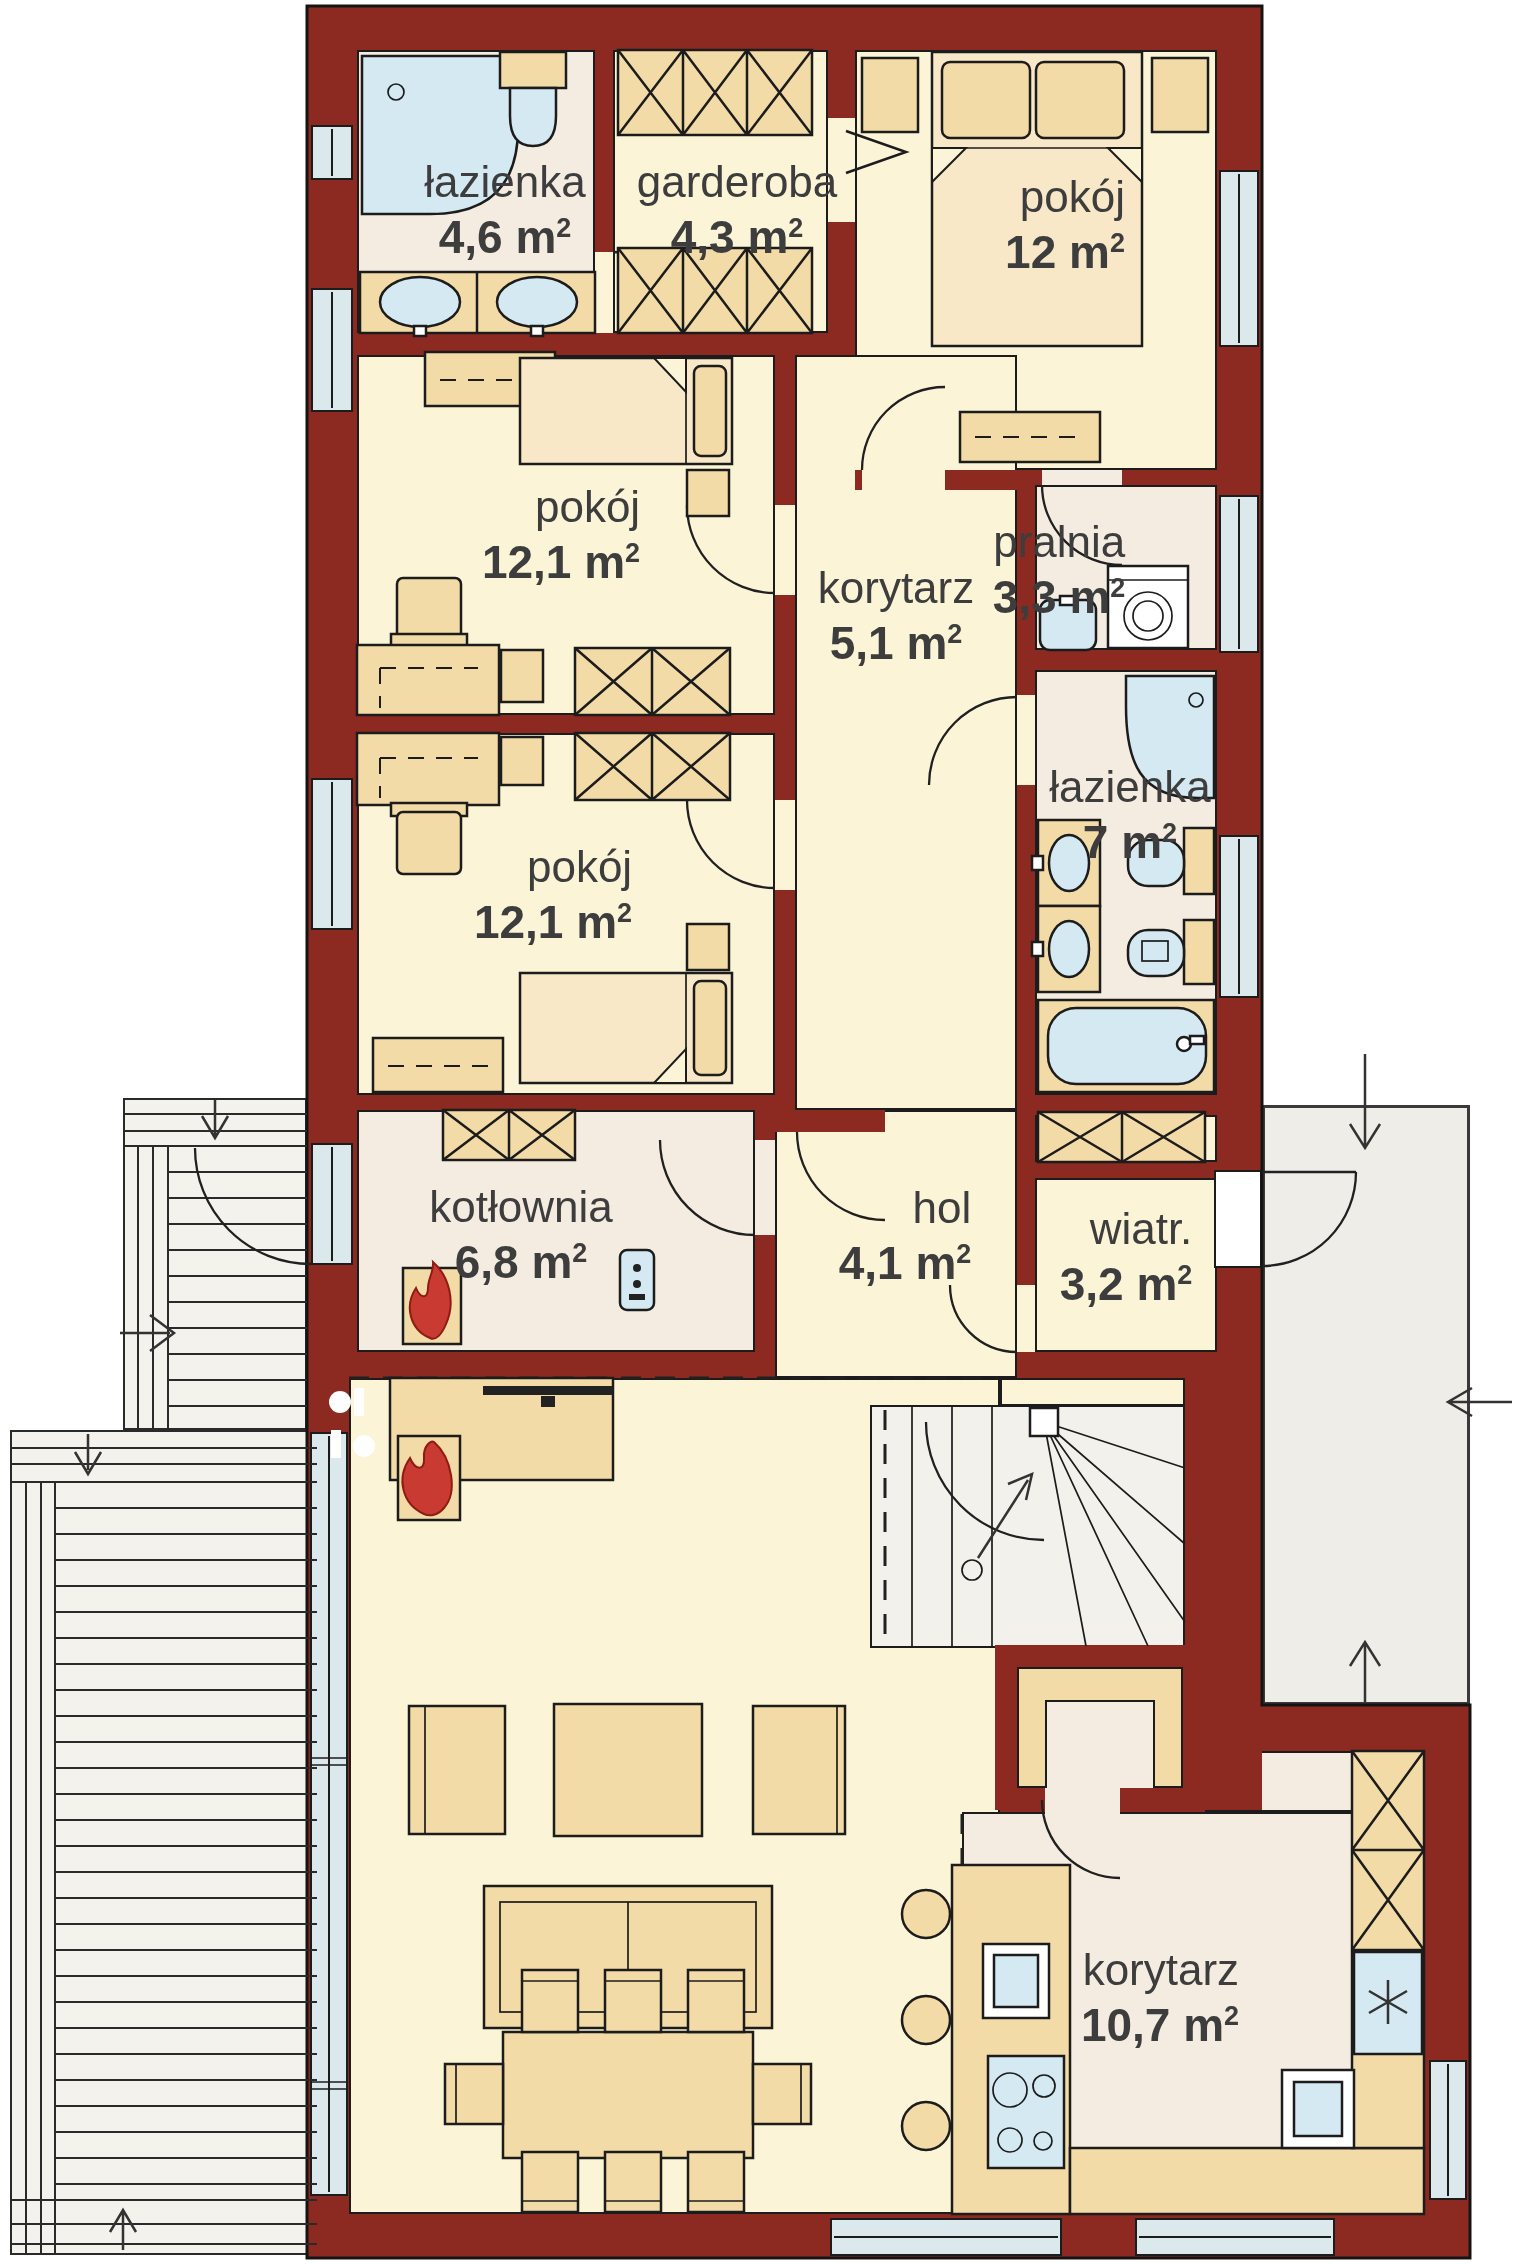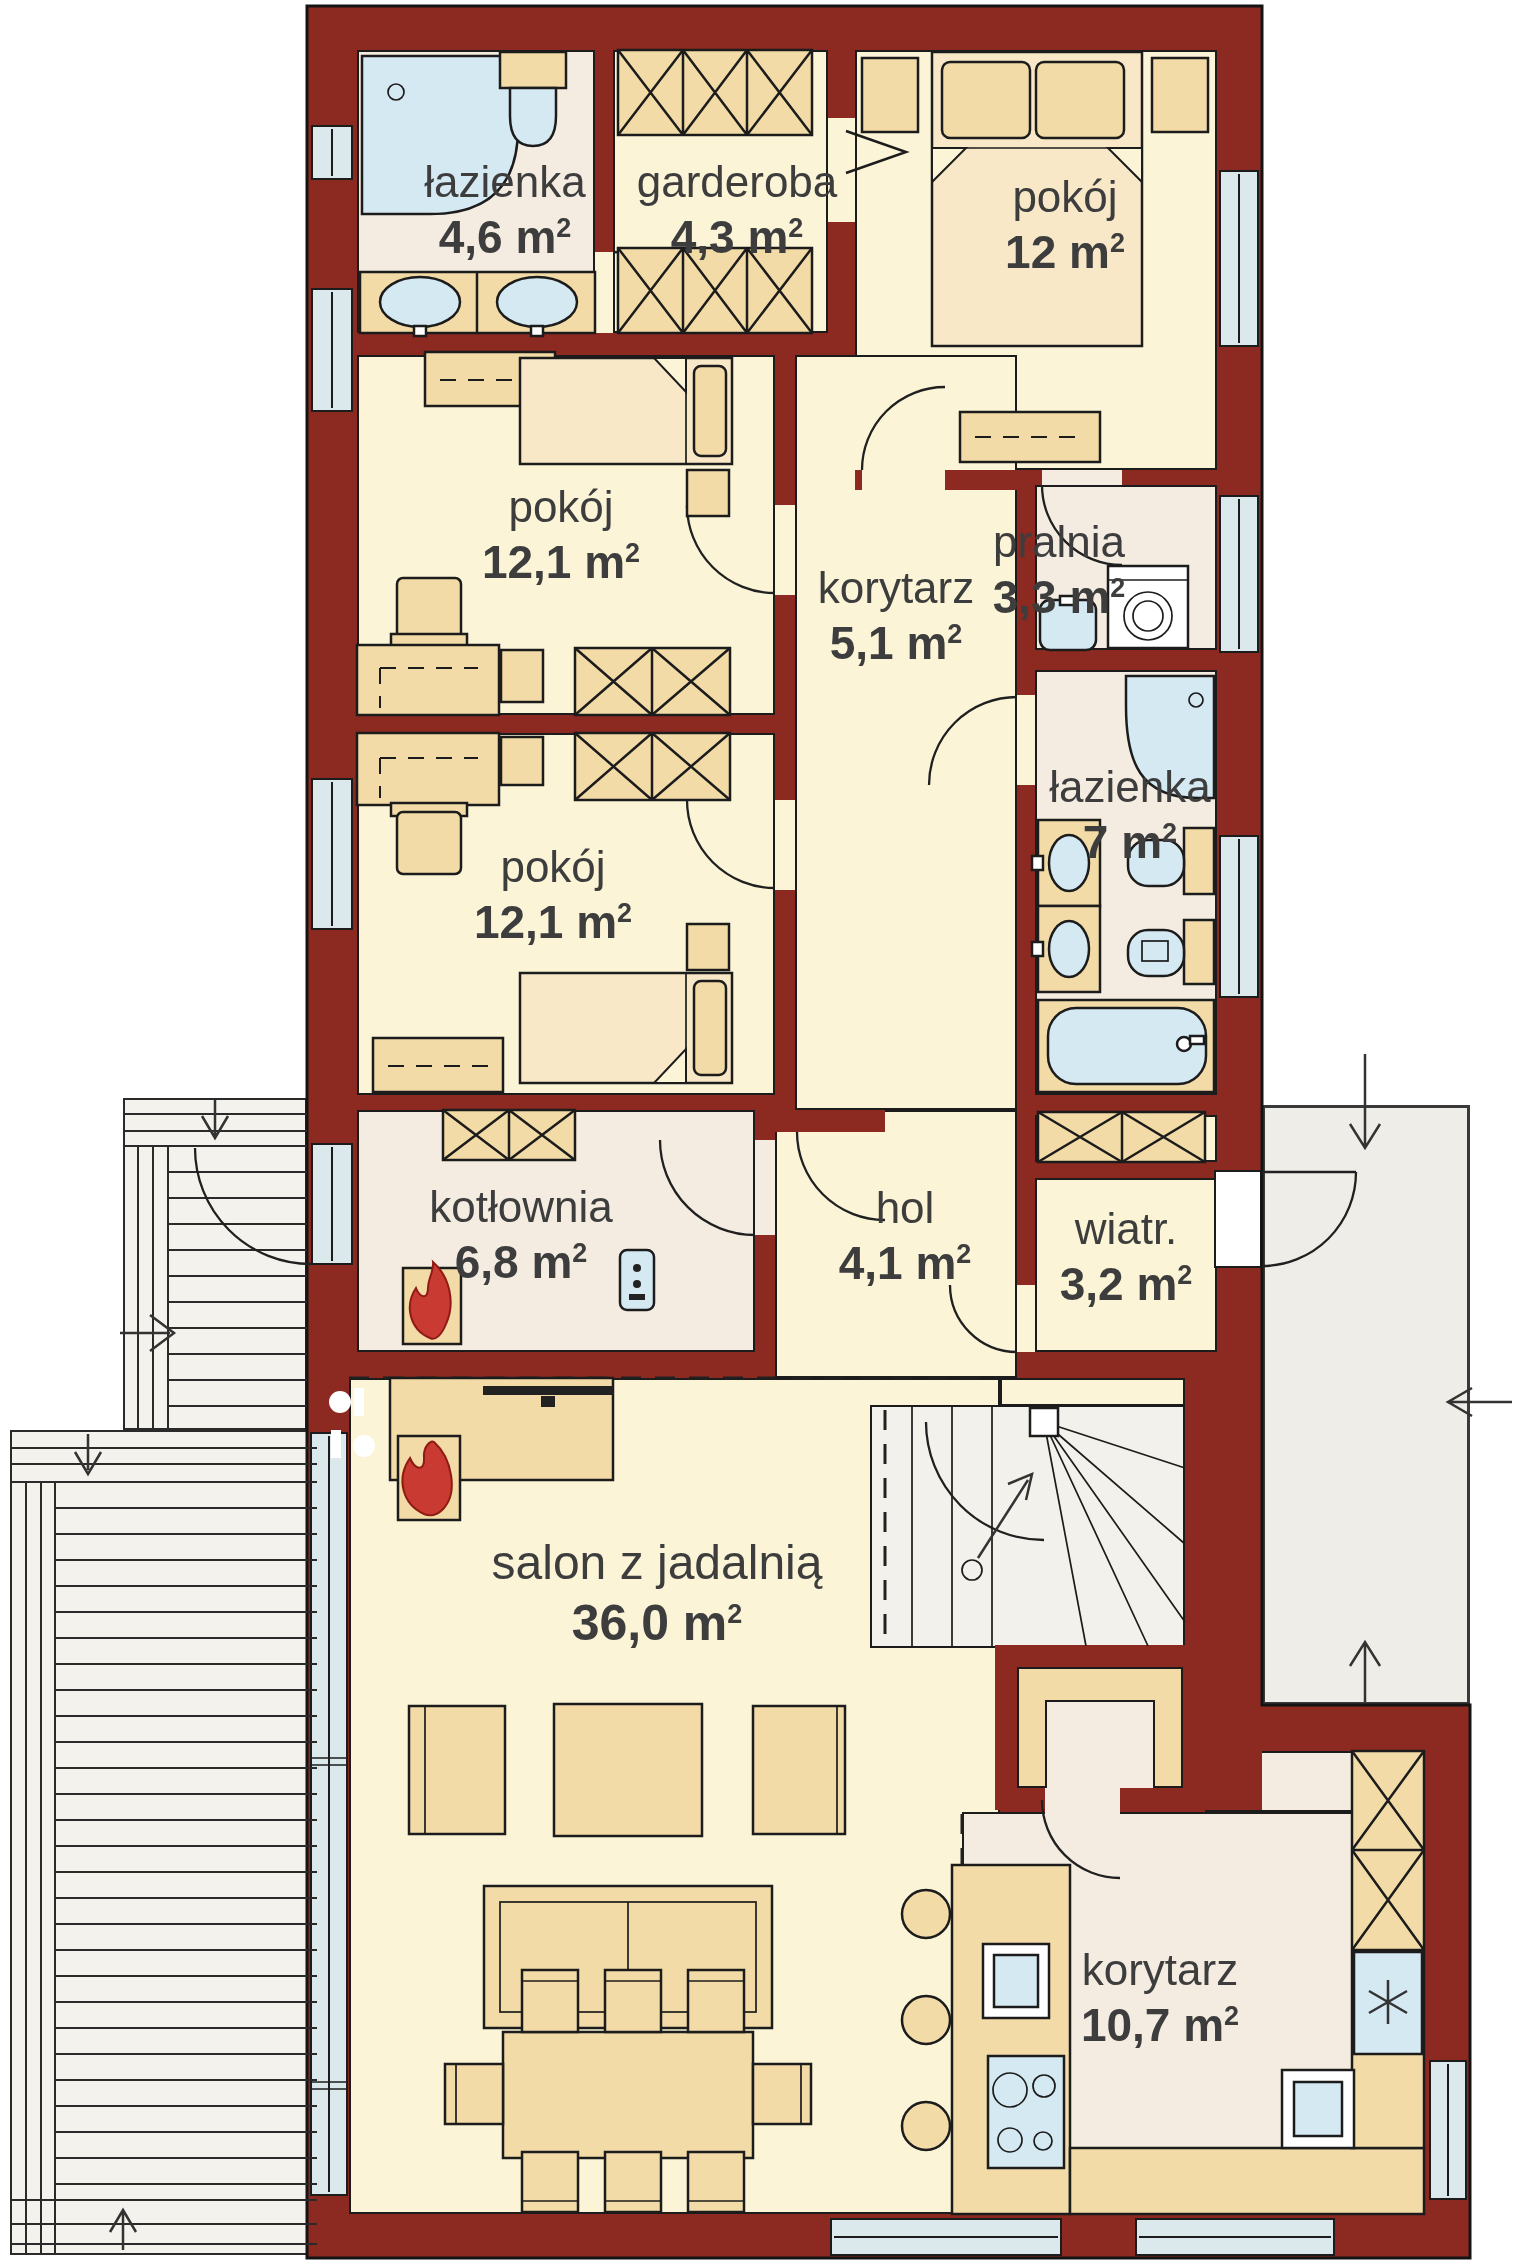--- a/index.html
+++ b/index.html
@@ -29,21 +29,21 @@
   .thin{stroke:#1C1C1C;stroke-width:1.7;fill:none;}
   .fdash{stroke:#1C1C1C;stroke-width:2;fill:none;stroke-dasharray:16 12;}
   .arc{stroke:#202020;stroke-width:2.3;fill:none;}
   .dash{stroke:#202020;stroke-width:3;fill:none;stroke-dasharray:20 14;}
   .ar2{stroke:#333;stroke-width:2.5;fill:none;}
   .deckln{stroke:#2A2A2A;stroke-width:2;fill:none;}
   .notch{fill:#FBF4D7;stroke:#1C1C1C;stroke-width:2;}
   .flame{fill:#C93A32;stroke:#8E1C14;stroke-width:2;}
   .dk{fill:#222;stroke:none;}
   .lbl{position:absolute;transform:translate(-50%,-50%);text-align:center;line-height:1.22;white-space:nowrap;color:#3D3D3D;z-index:30;}
-  .lbl .nm{font-size:44px;}
+  .lbl .nm{font-size:44px;text-align:right;}
   .lbl .ar{font-size:46px;font-weight:bold;}
   .lbl sup{font-size:27px;font-weight:bold;}
   .lbl.big .nm{font-size:48px;}
   .lbl.big .ar{font-size:50px;}
 </style>
 </head>
 <body>
 
 <div id="plan">
 
@@ -372,22 +372,18 @@
     <div class="ar"><span>6,8 m</span><sup>2</sup></div>
   </div>
   <div class="lbl" style="left:905px;top:1236px">
     <div class="nm">hol</div>
     <div class="ar"><span>4,1 m</span><sup>2</sup></div>
   </div>
   <div class="lbl" style="left:1126px;top:1257px">
     <div class="nm">wiatr.</div>
     <div class="ar"><span>3,2 m</span><sup>2</sup></div>
   </div>
-  <div class="lbl big" style="left:657px;top:1594px">
-    <div class="nm">salon z jadalnią</div>
-    <div class="ar"><span>36,0 m</span><sup>2</sup></div>
-  </div>
   <div class="lbl" style="left:1160px;top:1998px">
     <div class="nm">korytarz</div>
     <div class="ar"><span>10,7 m</span><sup>2</sup></div>
   </div>
 
 </div>
 
 </body></html>

